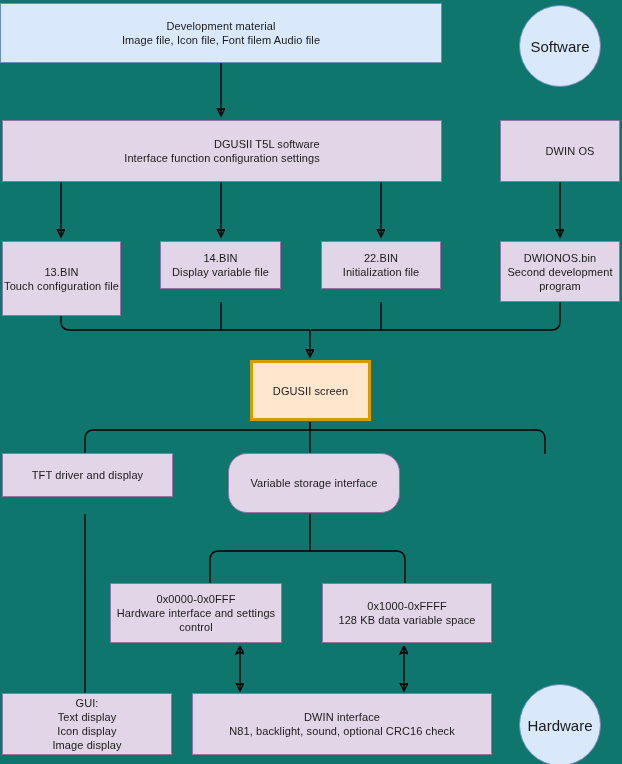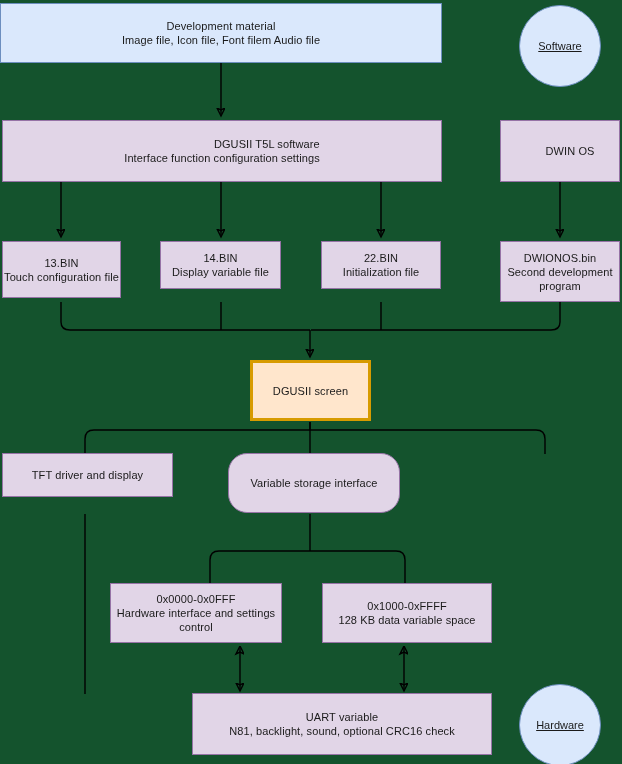--- a/index.html
+++ b/index.html
@@ -4,21 +4,21 @@
 <style>
   html, body {
     margin: 0;
     padding: 0;
     background: #ffffff;
   }
   #canvas {
     position: relative;
     width: 622px;
     height: 764px;
-    background: #14532d;
+    background: #0f766e;
     overflow: hidden;
     font-family: "Liberation Sans", sans-serif;
   }
   .node {
     position: absolute;
     box-sizing: border-box;
     display: flex;
     align-items: center;
     justify-content: center;
     text-align: center;
@@ -43,24 +43,23 @@
   }
   .ellipse {
     position: absolute;
     box-sizing: border-box;
     border-radius: 50%;
     background: #DAE8FC;
     border: 1px solid #6C8EBF;
     display: flex;
     align-items: center;
     justify-content: center;
-    font-size: 11px;
+    font-size: 15px;
     color: #1a1a1a;
     z-index: 2;
-    text-decoration: underline;
   }
   svg.edges {
     position: absolute;
     left: 0;
     top: 0;
     width: 622px;
     height: 764px;
     z-index: 1;
     pointer-events: none;
   }
@@ -115,21 +114,21 @@
   <div class="node blue" style="left:0px; top:3px; width:442px; height:60px;">Development material
 Image file, Icon file, Font filem Audio file</div>
 
   <div class="ellipse" style="left:519px; top:5px; width:82px; height:82px;">Software</div>
 
   <div class="node purple" style="left:2px; top:120px; width:440px; height:62px;text-align:right;">DGUSII T5L software
 Interface function configuration settings</div>
 
   <div class="node purple" style="left:500px; top:120px; width:120px; height:62px;padding-left:20px;">DWIN OS</div>
 
-  <div class="node purple" style="left:2px; top:241px; width:119px; height:57px;">13.BIN
+  <div class="node purple" style="left:2px; top:241px; width:119px; height:75px;">13.BIN
 Touch configuration file</div>
 
   <div class="node purple" style="left:160px; top:241px; width:121px; height:48px;">14.BIN
 Display variable file</div>
 
   <div class="node purple" style="left:321px; top:241px; width:120px; height:48px;">22.BIN
 Initialization file</div>
 
   <div class="node orange" style="left:250px; top:360px; width:121px; height:61px;">DGUSII screen</div>
 
@@ -140,19 +139,23 @@
 
   <div class="node purple" style="left:228px; top:453px; width:172px; height:60px;border-radius:19px;">Variable storage interface</div>
 
 
   <div class="node purple" style="left:110px; top:583px; width:172px; height:60px;">0x0000-0x0FFF
 Hardware interface and settings control</div>
 
   <div class="node purple" style="left:322px; top:583px; width:170px; height:60px;">0x1000-0xFFFF
 128 KB data variable space</div>
 
+  <div class="node purple" style="left:2px; top:693px; width:170px; height:62px;">GUI:
+Text display
+Icon display
+Image display</div>
 
-  <div class="node purple" style="left:192px; top:693px; width:300px; height:62px;">UART variable
+  <div class="node purple" style="left:192px; top:693px; width:300px; height:62px;">DWIN interface
 N81, backlight, sound, optional CRC16 check</div>
 
   <div class="ellipse" style="left:519px; top:684px; width:82px; height:82px;">Hardware</div>
 
 </div>
 
 </body></html>

